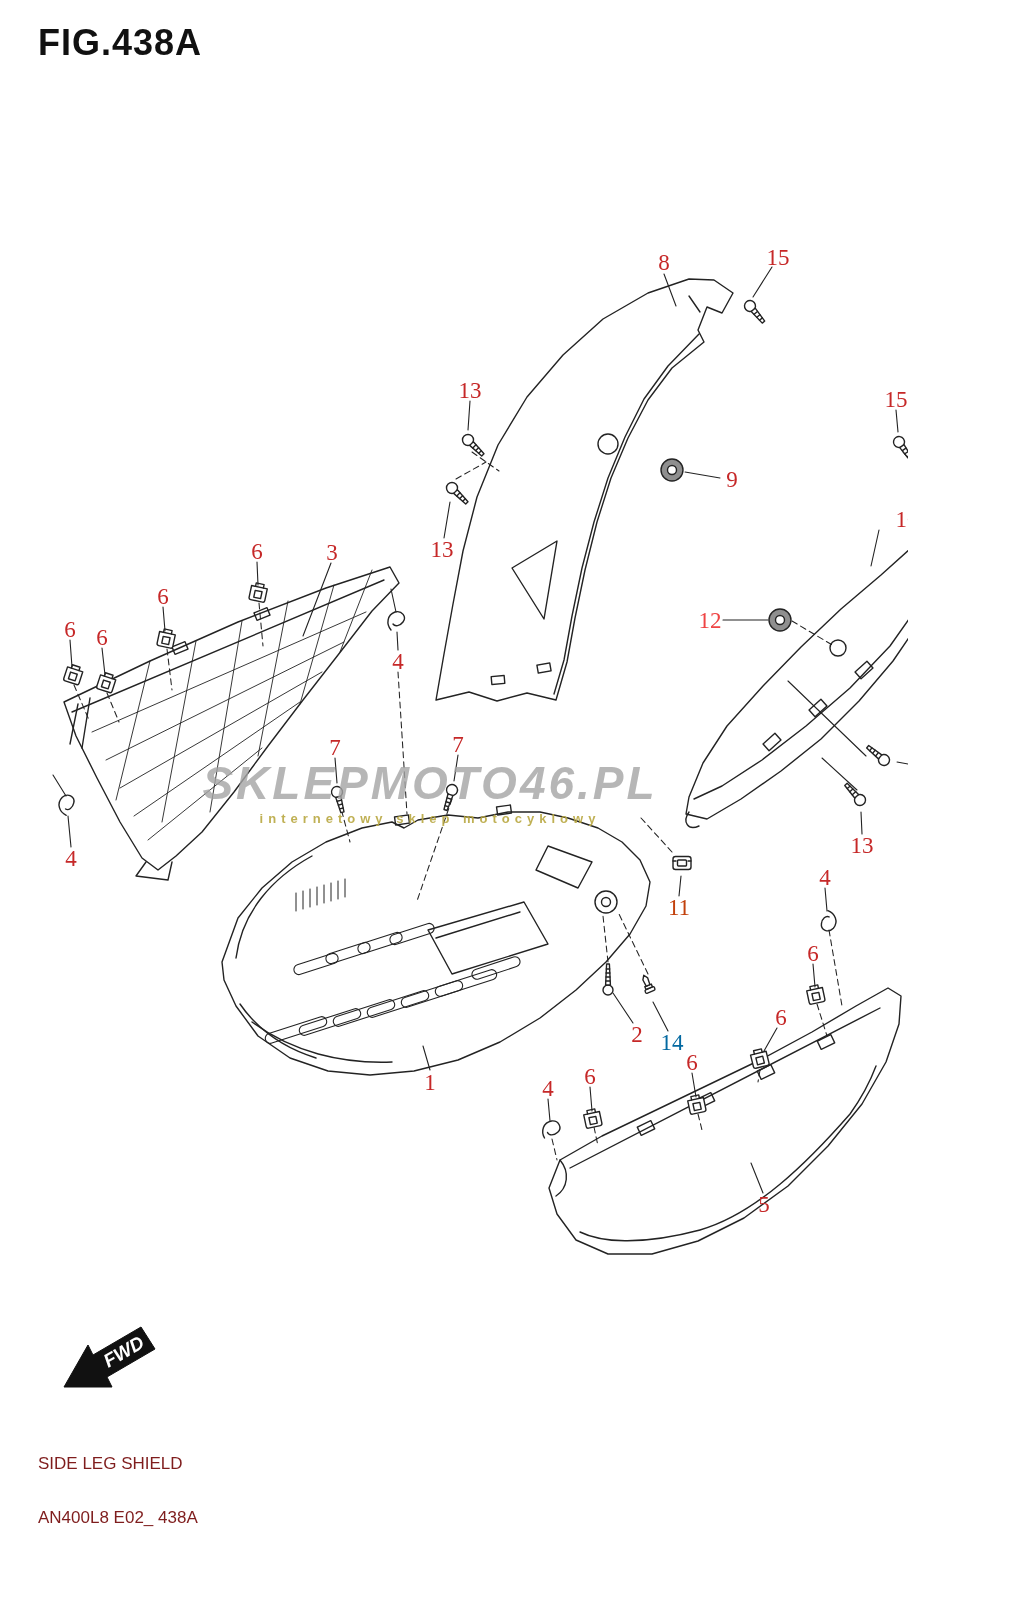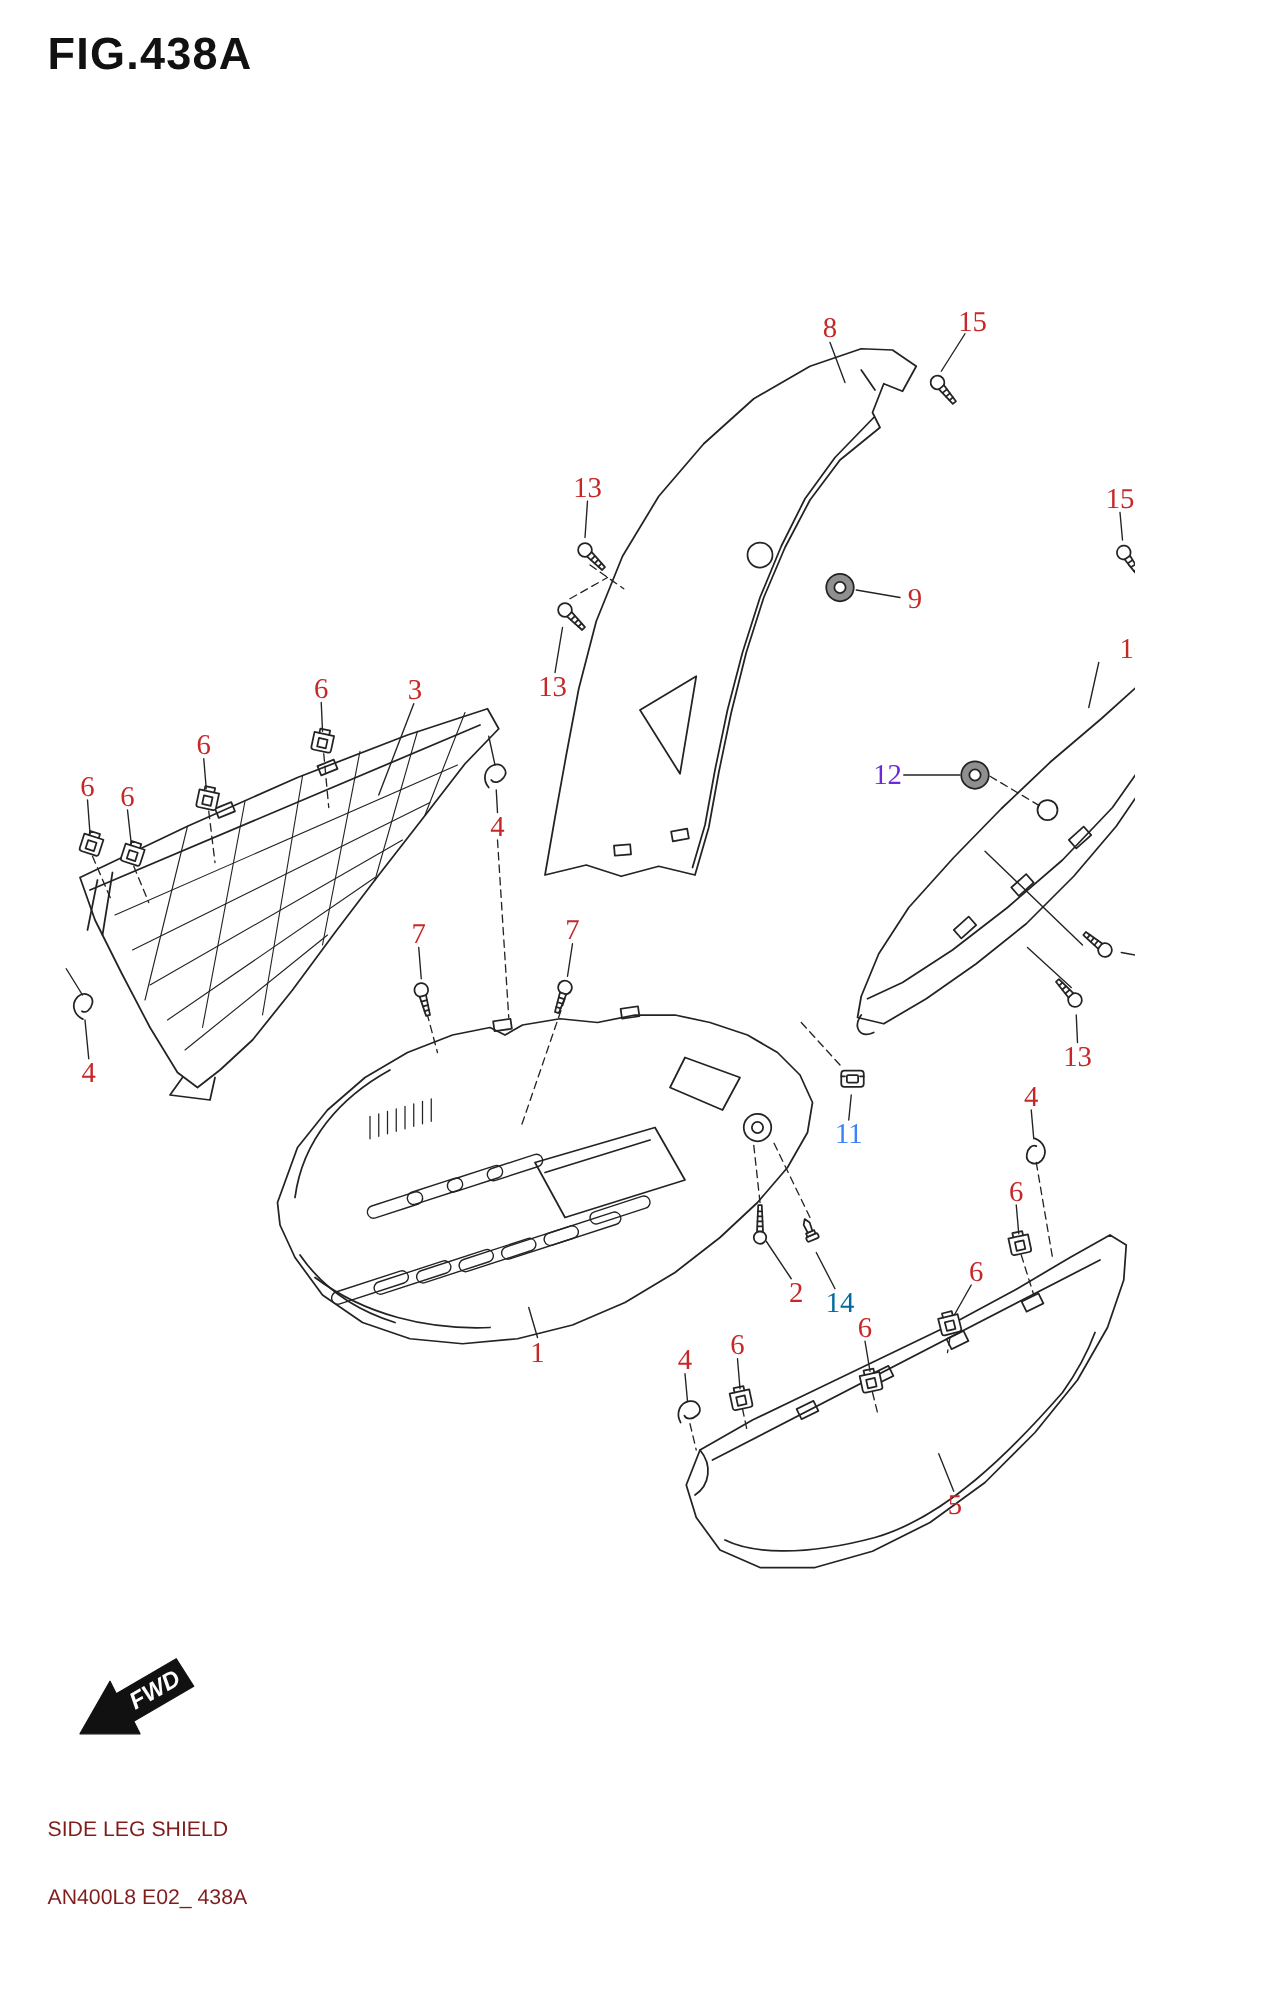--- a/index.html
+++ b/index.html
@@ -180,43 +180,47 @@
         <use href="#nut" transform="translate(682,863)"></use>
       </g>
     </g>
 
     <g>
       <polygon points="141,1327 93,1355 88,1345 64,1387 112,1387 107,1377 155,1349" fill="#111" stroke="#111" stroke-linejoin="round"></polygon>
       <text transform="translate(124,1352) rotate(-30)" y="6" fill="#fff" font-family="Liberation Sans, sans-serif" font-size="19" font-style="italic" font-weight="bold" text-anchor="middle">FWD</text>
     </g>
   </svg>
 
+  <div class="watermark">
+    <div class="brand">SKLEPMOTO46.PL</div>
+    <div class="tagline">internetowy sklep motocyklowy</div>
+  </div>
 
   <div class="callout-layer">
       <span class="callout" style="left: 664px; top: 262px; color: rgb(198, 40, 40);">8</span>
       <span class="callout" style="left: 778px; top: 257px; color: rgb(198, 40, 40);">15</span>
       <span class="callout" style="left: 470px; top: 390px; color: rgb(198, 40, 40);">13</span>
       <span class="callout" style="left: 896px; top: 399px; color: rgb(198, 40, 40);">15</span>
       <span class="callout" style="left: 732px; top: 479px; color: rgb(198, 40, 40);">9</span>
       <span class="callout" style="left: 879px; top: 519px; color: rgb(198, 40, 40); margin-left: 28px;">10</span>
       <span class="callout" style="left: 442px; top: 549px; color: rgb(198, 40, 40);">13</span>
       <span class="callout" style="left: 257px; top: 551px; color: rgb(198, 40, 40);">6</span>
       <span class="callout" style="left: 332px; top: 552px; color: rgb(198, 40, 40);">3</span>
       <span class="callout" style="left: 163px; top: 596px; color: rgb(198, 40, 40);">6</span>
-      <span class="callout" style="left: 710px; top: 620px; color: #6d28d9;">12</span>
+      <span class="callout" style="left: 710px; top: 620px; color: #ef4444;">12</span>
       <span class="callout" style="left: 70px; top: 629px; color: rgb(198, 40, 40);">6</span>
       <span class="callout" style="left: 102px; top: 637px; color: rgb(198, 40, 40);">6</span>
       <span class="callout" style="left: 398px; top: 661px; color: rgb(198, 40, 40);">4</span>
       <span class="callout" style="left: 335px; top: 747px; color: rgb(198, 40, 40);">7</span>
       <span class="callout" style="left: 458px; top: 744px; color: rgb(198, 40, 40);">7</span>
       <span class="callout" style="left: 931px; top: 767px; color: rgb(198, 40, 40);">13</span>
       <span class="callout" style="left: 862px; top: 845px; color: rgb(198, 40, 40);">13</span>
       <span class="callout" style="left: 71px; top: 858px; color: rgb(198, 40, 40);">4</span>
       <span class="callout" style="left: 825px; top: 877px; color: rgb(198, 40, 40);">4</span>
-      <span class="callout" style="left: 679px; top: 907px; color: #3b82f6;">11</span>
+      <span class="callout" style="left: 679px; top: 907px; color: #c2410c;">11</span>
       <span class="callout" style="left: 813px; top: 953px; color: rgb(198, 40, 40);">6</span>
       <span class="callout" style="left: 781px; top: 1017px; color: rgb(198, 40, 40);">6</span>
       <span class="callout" style="left: 637px; top: 1034px; color: rgb(198, 40, 40);">2</span>
       <span class="callout" style="left: 672px; top: 1042px; color: #0369a1;">14</span>
       <span class="callout" style="left: 692px; top: 1062px; color: rgb(198, 40, 40);">6</span>
       <span class="callout" style="left: 590px; top: 1076px; color: rgb(198, 40, 40);">6</span>
       <span class="callout" style="left: 548px; top: 1088px; color: rgb(198, 40, 40);">4</span>
       <span class="callout" style="left: 430px; top: 1082px; color: rgb(198, 40, 40);">1</span>
       <span class="callout" style="left: 764px; top: 1204px; color: rgb(198, 40, 40);">5</span>
     </div>

